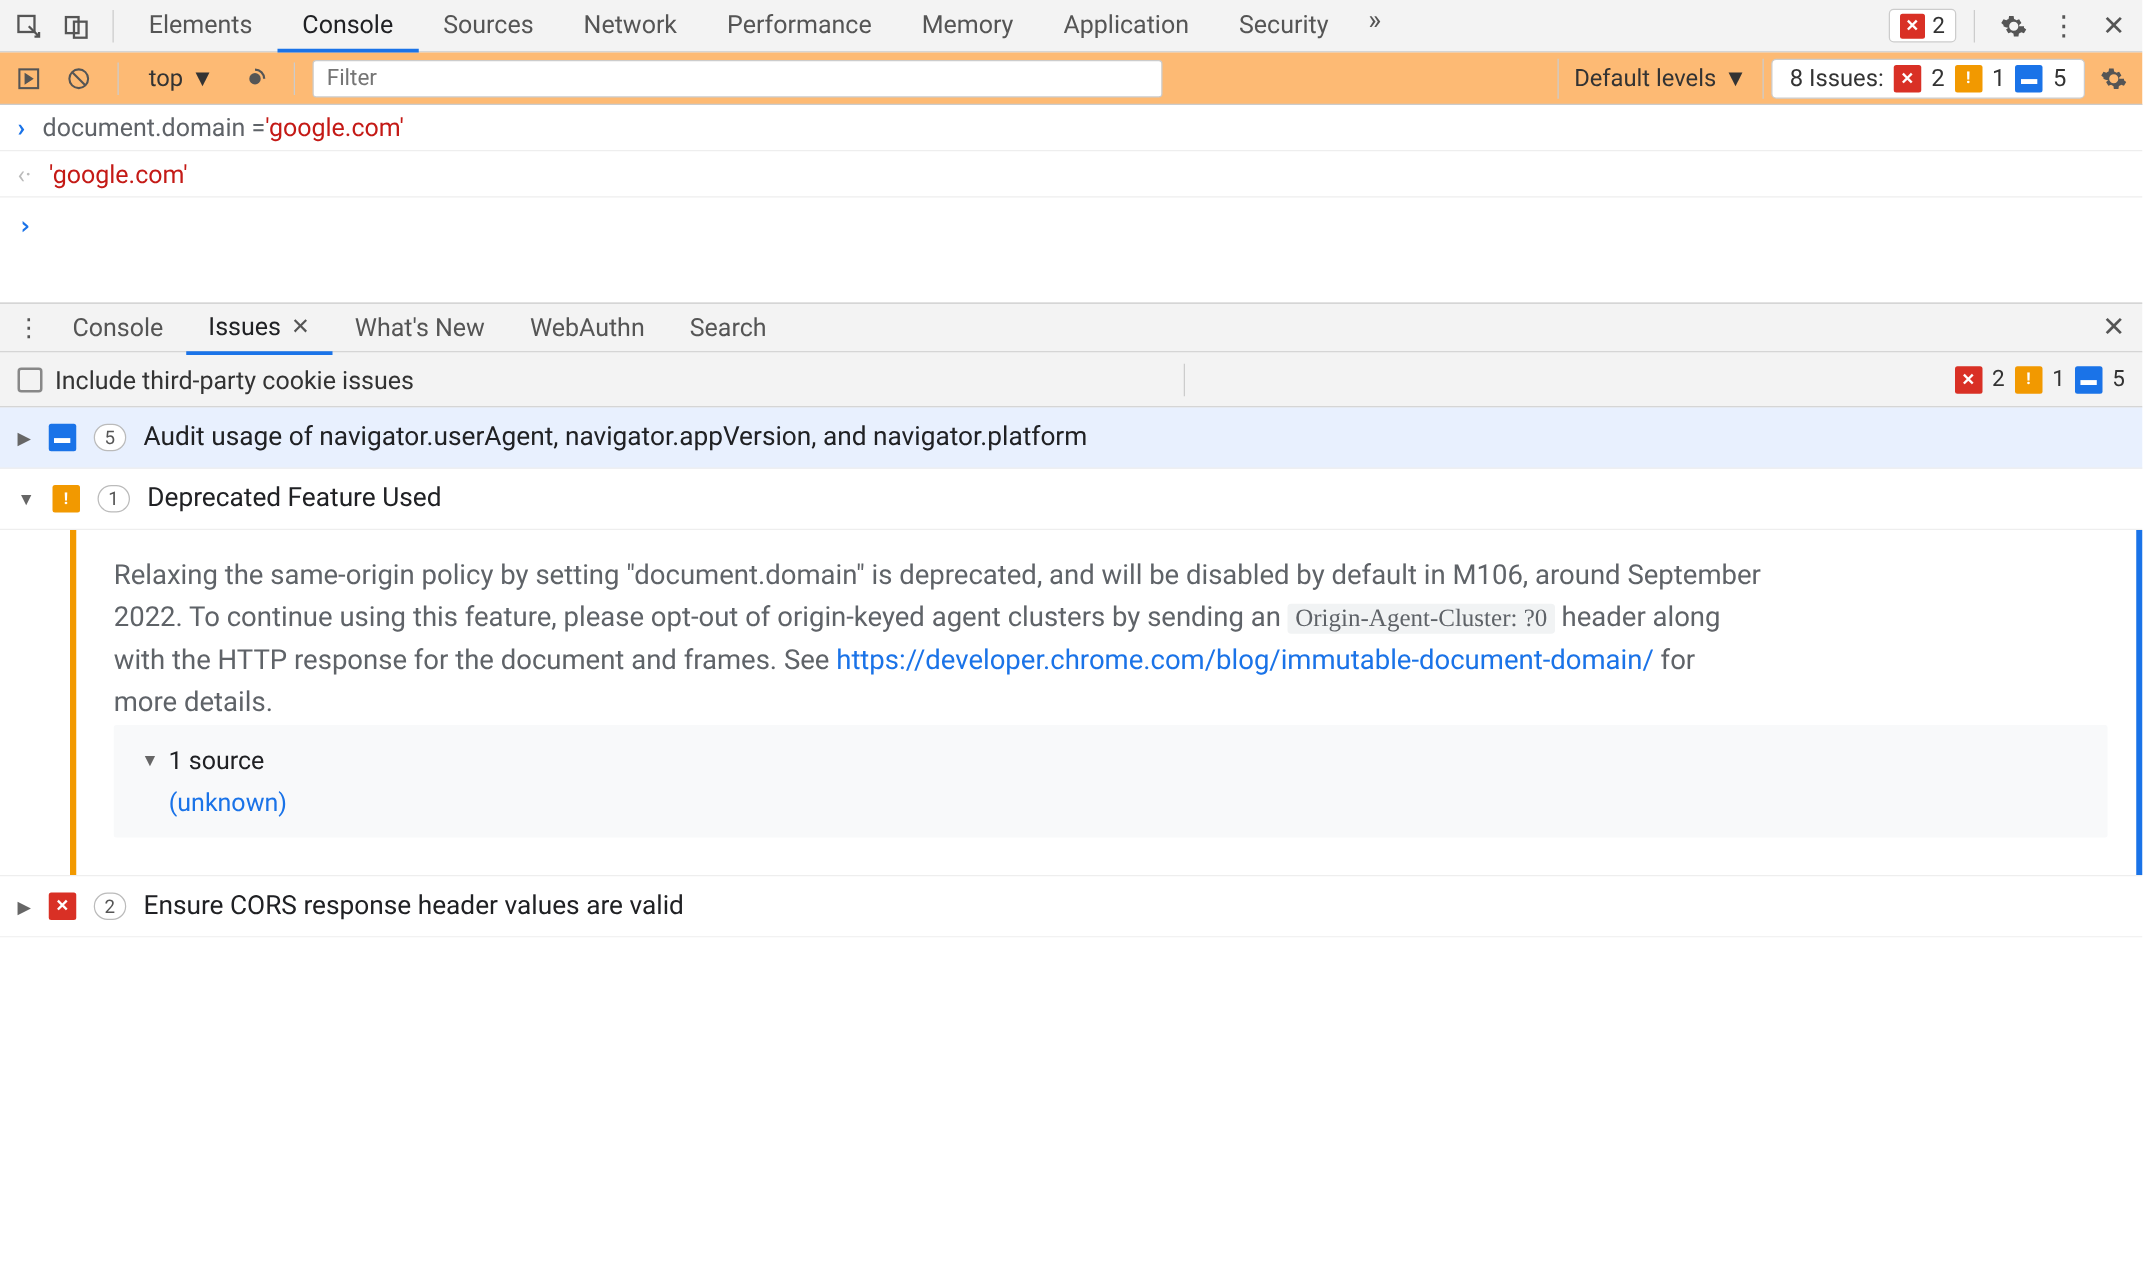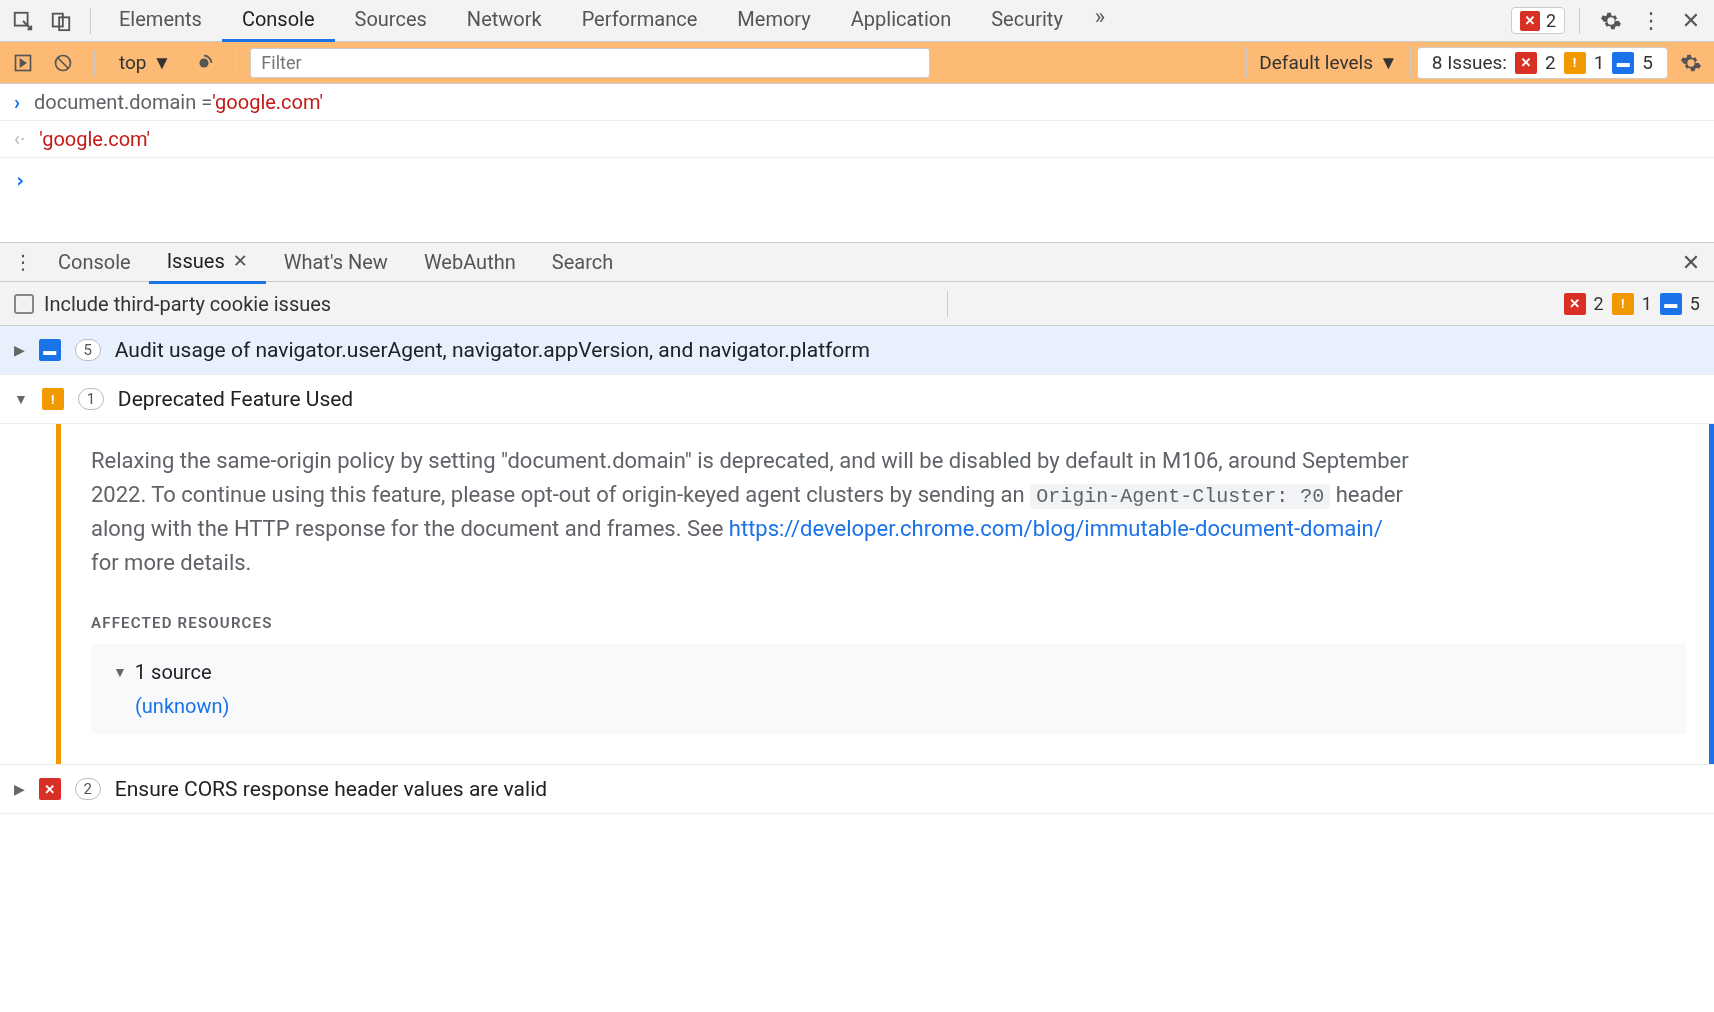--- a/index.html
+++ b/index.html
@@ -38,21 +38,21 @@
 .chk{width:20px;height:20px;border:2px solid #888;border-radius:3px;cursor:pointer}
 .issue-row{display:flex;align-items:center;gap:14px;padding:12px 14px;border-bottom:1px solid #eee;cursor:pointer}
 .issue-row.highlighted{background:#e8f0fe}
 .expand-arrow{color:#666;font-size:14px}
 .count-badge{display:inline-flex;align-items:center;justify-content:center;min-width:26px;height:22px;border:1px solid #bbb;border-radius:11px;font-size:15px;color:#555;padding:0 6px;background:#fff}
 .issue-title{font-size:21px;color:#202124}
 .issue-title.bold{font-weight:400}
 .issue-detail{margin-left:56px;border-left:5px solid #f29900;padding:20px 28px 30px 30px;position:relative}
 .issue-detail::after{content:"";position:absolute;right:0;top:0;bottom:0;width:5px;background:#1a73e8}
 .detail-text{font-size:22px;color:#5f6368;line-height:1.55;max-width:1320px}
-.mono{font-family:Liberation Mono, monospace;background:#f1f3f4;padding:1px 6px;border-radius:3px;font-size:20px}
+.mono{font-family:Liberation Serif, serif;background:#f1f3f4;padding:1px 6px;border-radius:3px;font-size:20px}
 .link{color:#1a73e8;cursor:pointer}
 .section-heading{font-size:15px;font-weight:600;letter-spacing:1.2px;color:#5f6368;margin-top:34px;margin-bottom:12px}
 .resource-box{background:#f8f9fa;padding:16px 22px;border-radius:2px}
 .resource-line{font-size:20px;color:#202124;display:flex;align-items:center;gap:8px}
 .resource-link{color:#1a73e8;margin-left:22px;margin-top:10px;font-size:20px;cursor:pointer}
 svg{display:block}
 </style>
 </head>
 <body>
 
@@ -202,21 +202,20 @@
 </div>
 
 <div class="issue-detail">
   <p class="detail-text">
     <span>Relaxing the same-origin policy by setting "document.domain" is deprecated, and will be disabled by default in M106, around September 2022. To continue using this feature, please opt-out of origin-keyed agent clusters by sending an </span>
     <span class="mono">Origin-Agent-Cluster: ?0</span>
     <span> header along with the HTTP response for the document and frames. See </span>
     <span class="link">https://developer.chrome.com/blog/immutable-document-domain/</span>
     <span> for more details.</span>
   </p>
-  <div class="section-heading">AFFECTED RESOURCES</div>
   <div class="resource-box">
     <div class="resource-line">
       <span class="expand-arrow">▼</span>
       <span>1 source</span>
     </div>
     <div class="resource-link">(unknown)</div>
   </div>
 </div>
 
 <div class="issue-row" style="border-top:1px solid #eee">

